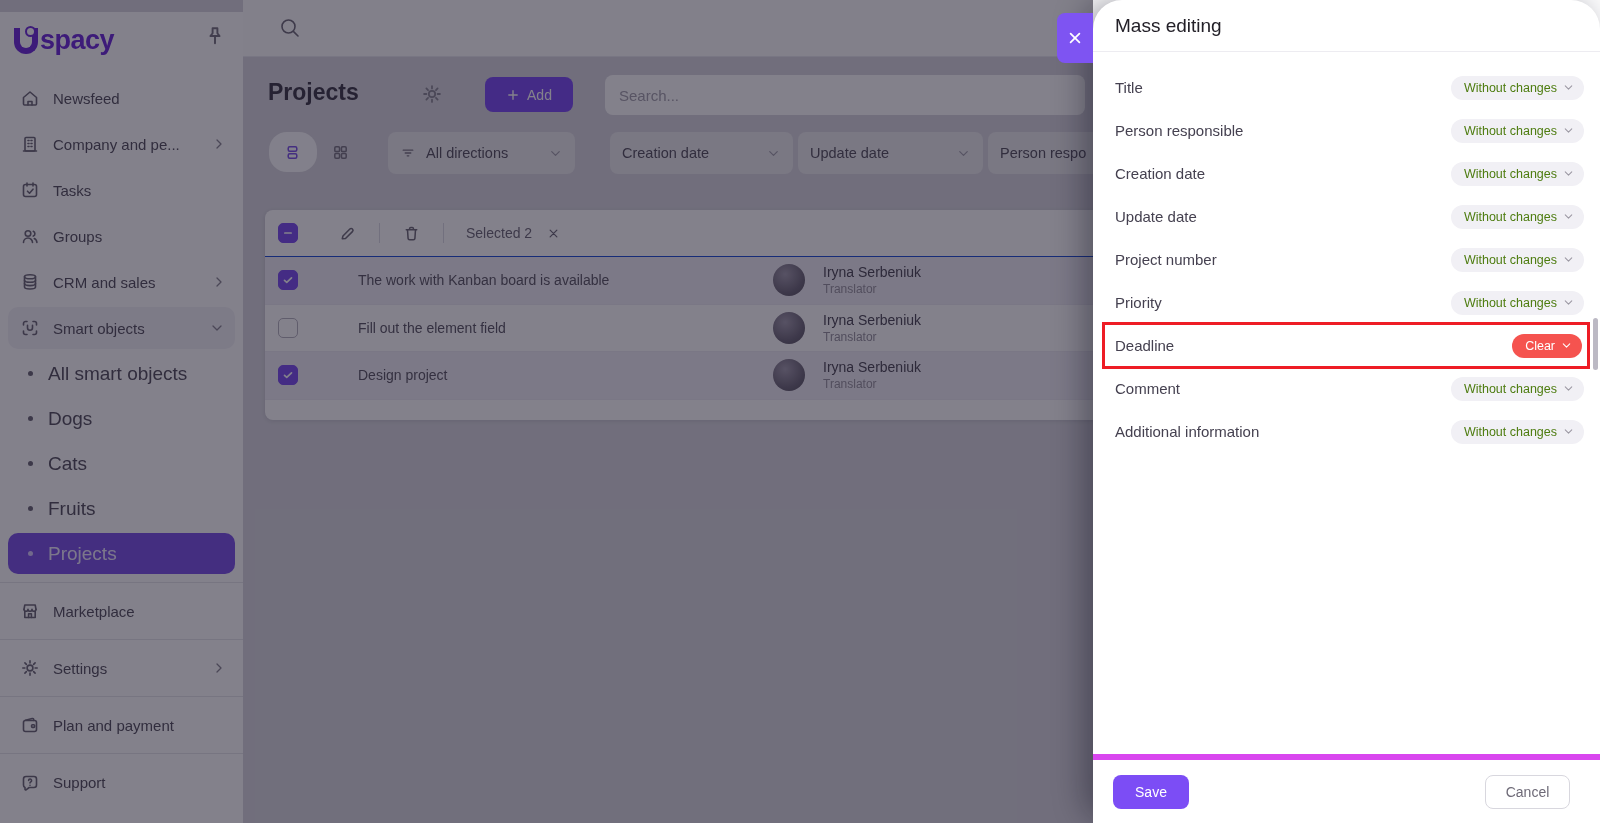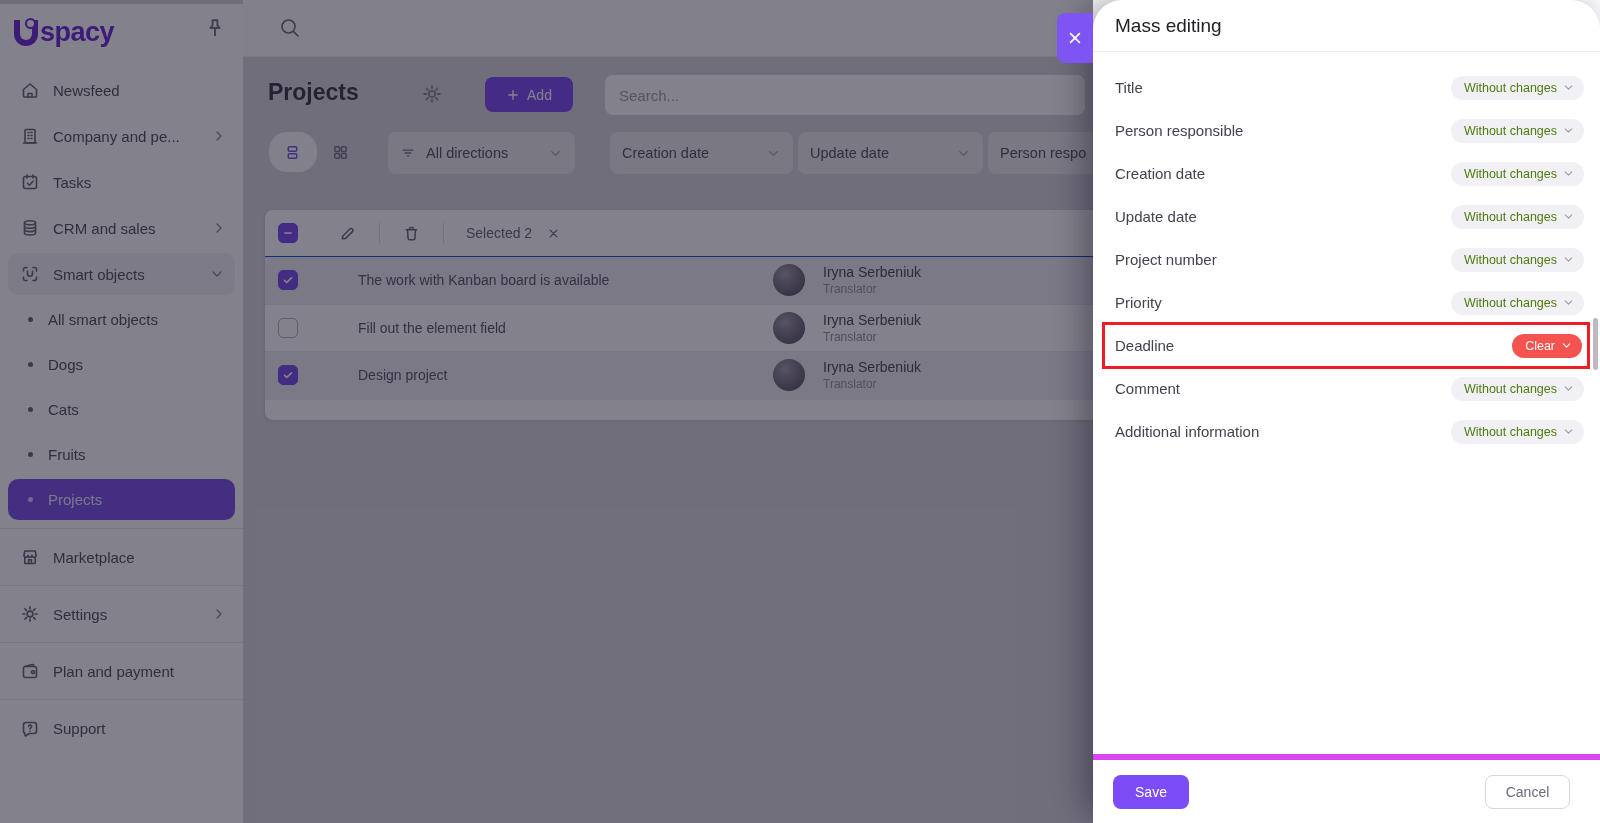--- a/index.html
+++ b/index.html
@@ -3,33 +3,33 @@
 <meta charset="utf-8">
 <style>
   * { margin:0; padding:0; box-sizing:border-box; }
   html,body { background:#3a3744; }
   body { font-family:"Liberation Sans", sans-serif; }
   .stage { position:relative; width:1600px; height:823px; background:#d9d8df; overflow:hidden; }
 
   .ic { stroke:currentColor; fill:none; stroke-width:1.6; stroke-linecap:round; stroke-linejoin:round; display:block; }
 
   
-  .sidebar { position:absolute; left:0; top:4px; bottom:0; width:243px; background:#ffffff; z-index:1;text-align:right; }
+  .sidebar { position:absolute; left:0; top:12px; bottom:0; width:243px; background:#ffffff; z-index:1;text-align:right; }
   .logo-row { position:relative; height:57px; display:flex; align-items:center; padding-left:14px; }
   .logo-mark { width:24px; height:26px; border:6px solid #6d2bd9; border-top:none; border-radius:0 0 14px 14px; position:relative; }
   .logo-mark::after { content:""; position:absolute; right:-4px; top:-2px; width:7px; height:7px; background:#fff; border:2px solid #6d2bd9; border-radius:50%; }
   .logo-text { font-size:27px; font-weight:800; color:#6d2bd9; letter-spacing:-0.5px; margin-left:2px; }
   .pin-btn { position:absolute; right:16px; top:12px; width:24px; height:24px; color:#77737f; }
   .nav { padding-top:6px; }
   .nav-item { height:46px; display:flex; align-items:center; padding:0 16px 0 20px; color:#59556​2; cursor:pointer; position:relative; }
   .nav-item .lbl { margin-left:13px; font-size:15px; color:#55515e; }
   .nav-item .nico { color:#6c6876; width:20px; height:20px; }
   .nav-item .chev { margin-left:auto; color:#8a8792; width:16px; height:16px; }
   .nav-item.hl { margin:2px 8px; height:42px; padding:0 10px 0 12px; background:#f3f2f7; border-radius:10px; }
-  .sub-item { height:45px; display:flex; align-items:center; padding-left:28px; font-size:15px; color:#55515e; cursor:pointer; }
+  .sub-item { height:45px; display:flex; align-items:center; padding-left:28px; font-size:19px; color:#55515e; cursor:pointer; }
   .sub-item .dot { width:5px; height:5px; border-radius:50%; background:#6c6876; margin-right:15px; }
   .sub-item.active { margin:2px 8px; height:41px; padding-left:20px; background:#7b52e8; border-radius:10px; color:#f0ebff; }
   .sub-item.active .dot { background:#d9ccff; }
   .side-div { height:1px; background:#e6e5ea; margin:8px 0 0 0; }
   .foot-item { height:57px; display:flex; align-items:center; padding:0 16px 0 20px; border-bottom:1px solid #e6e5ea; cursor:pointer; }
   .foot-item:last-child { border-bottom:none; }
   .foot-item .lbl { margin-left:13px; font-size:15px; color:#55515e; }
   .foot-item .nico { color:#6c6876; width:20px; height:20px; }
   .foot-item .chev { margin-left:auto; color:#8a8792; width:16px; height:16px; }
 
@@ -136,20 +136,28 @@
       </div>
       <div class="nav-item">
         <svg class="ic nico" viewBox="0 0 20 20">
             <rect x="3.5" y="4.5" width="13" height="12" rx="2"></rect>
             <path d="M7 3v3M13 3v3M7.5 11.2l2 2 3.5-4"></path>
           </svg>
         <span class="lbl">Tasks</span>
       </div>
       <div class="nav-item">
         <svg class="ic nico" viewBox="0 0 20 20">
+            <circle cx="8" cy="7.5" r="2.8"></circle>
+            <path d="M3.5 16.5a4.5 4.5 0 0 1 9 0"></path>
+            <path d="M13.3 5.3a2.6 2.6 0 0 1 0 4.8M14.3 12.5a4.6 4.6 0 0 1 2.6 4"></path>
+          </svg>
+        <span class="lbl">Groups</span>
+      </div>
+      <div class="nav-item">
+        <svg class="ic nico" viewBox="0 0 20 20">
             <ellipse cx="10" cy="4.8" rx="5.5" ry="2"></ellipse>
             <path d="M4.5 4.8v3.4c0 1.1 2.5 2 5.5 2s5.5-.9 5.5-2V4.8"></path>
             <path d="M4.5 8.2v3.4c0 1.1 2.5 2 5.5 2s5.5-.9 5.5-2V8.2"></path>
             <path d="M4.5 11.6V15c0 1.1 2.5 2 5.5 2s5.5-.9 5.5-2v-3.4"></path>
           </svg>
         <span class="lbl">CRM and sales</span>
         <svg class="ic chev" viewBox="0 0 20 20">
             <path d="m7.5 5 5 5-5 5"></path>
           </svg>
       </div>

